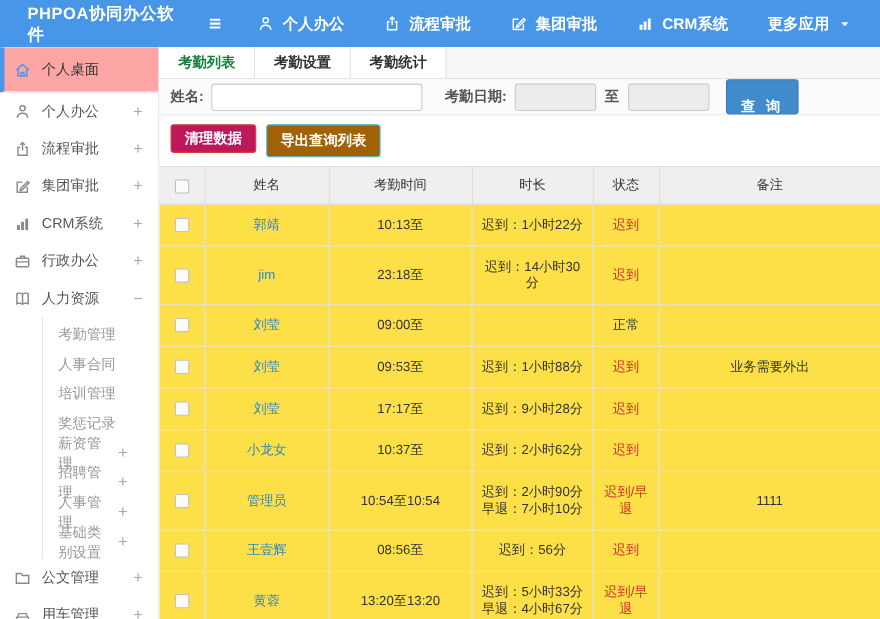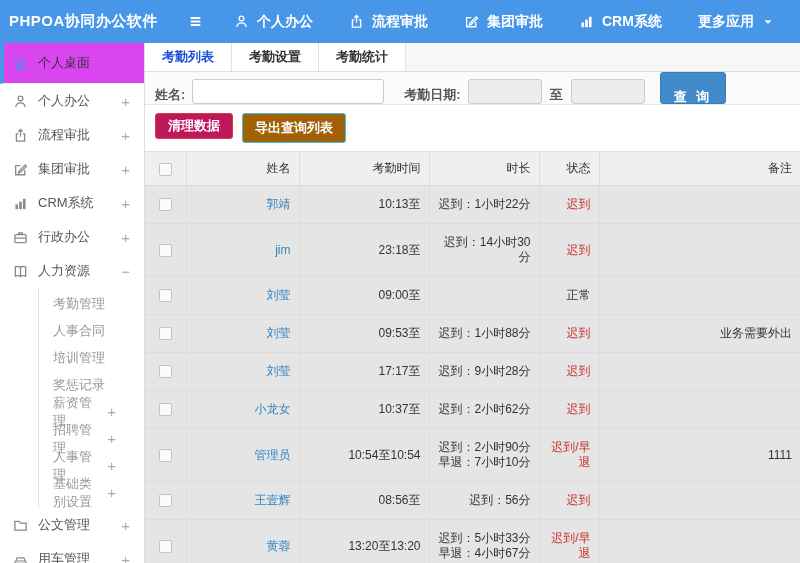--- a/index.html
+++ b/index.html
@@ -7,85 +7,85 @@
   body {
     font-family: "Liberation Sans", "DejaVu Sans", sans-serif;
     font-size: 13px; color:#333; background:#fff;
   }
 
   
   .topbar {
     height:43px; background:#4896e8; color:#fff;
     display:flex; align-items:center;
   }
-  .app-title { width:172px; padding-left:9px; font-size:15px; font-weight:bold; letter-spacing:.5px; }
+  .app-title { width:172px; padding-left:25px; font-size:15px; font-weight:bold; letter-spacing:.5px; }
   .menu-toggle { width:46px; display:flex; justify-content:center; cursor:pointer; }
   .topnav { display:flex; align-items:center; gap:36px; margin-left:16px; }
   .nav-item { display:flex; align-items:center; gap:8px; font-size:14px; font-weight:bold; cursor:pointer; }
   .icon { display:inline-flex; align-items:center; line-height:0; }
 
   
   .layout { display:flex; height:520px; }
 
   
   .sidebar { width:145px; background:#fff; border-right:1px solid #ddd; overflow:hidden; flex:none; }
   .side-item {
     height:34px; display:flex; align-items:center; gap:10px;
     padding:0 14px 0 13px; color:#555; cursor:pointer; font-size:13px;
   }
   .side-item .icon { color:#8a8a8a; }
   .side-item.active {
-    height:41px; background:#d946ef; color:#333;
+    height:41px; background:#fca5a5; color:#333;
     border-left:4px solid #4896e8; border-bottom:1px solid #e8eef3;
     padding-left:9px;
   }
   .side-item.active .icon { color:#4896e8; }
   .expand { margin-left:auto; color:#a9a9a9; font-size:15px; font-weight:normal; }
   .sub-list { margin-left:38px; border-left:1px solid #e4e4e4; padding:2px 0; }
   .sub-item {
     height:27px; display:flex; align-items:center; gap:8px;
     padding:0 28px 0 14px; color:#989898; font-size:13px; cursor:pointer;
   }
 
   
   .main { flex:1; display:flex; flex-direction:column; background:#fff; overflow:hidden; }
 
   .tabs { height:29px; display:flex; background:#f7f7f7; border-bottom:1px solid #dedede; }
   .tab {
     padding:0 17px; line-height:28px; background:#fff; color:#333;
     font-size:13px; font-weight:bold; border-right:1px solid #e2e2e2; cursor:pointer;
   }
-  .tab.active { color:#1d4ed8; }
+  .tab.active { color:#15803d; }
 
   .search-bar {
-    height:40px; display:flex; align-items:flex-end; padding:0 10px;
+    height:40px; display:flex; align-items:center; padding:0 10px;
     background:#fbfbfb; border-bottom:1px solid #e6e6e6;
     color:#555; font-weight:bold; font-size:13px;
   }
   .search-bar label { margin-right:7px; }
   .inp-name { width:192px; height:25px; border:1px solid #ccc; border-radius:3px; background:#fff; padding:0 6px; font-size:12px; }
   .lbl-date { margin-left:20px; }
   .inp-date { width:74px; height:25px; border:1px solid #ccc; border-radius:3px; background:#ececec; padding:0 6px; font-size:12px; }
   .to-label { margin:0 8px; font-weight:bold; color:#555; }
   .btn { border:none; border-radius:3px; color:#fff; cursor:pointer; font-family:inherit; }
   .btn-query {
     margin-left:15px; height:26px; padding:15px 13px; font-size:13px; font-weight:bold;
     background:#428bca; border:1px solid #357ebd; letter-spacing:3px;
   }
   .action-bar { padding:8px 10px; display:flex; gap:9px; background:#fff; }
   .btn-danger { height:26px; padding:0 12px; font-size:13px; font-weight:bold; background:#be185d; border:1px solid #d43f3a; }
   .btn-info   { height:30px; padding:0 12px; font-size:13px; font-weight:bold; background:#a16207; border:1px solid #46b8da; }
 
   
   table { border-collapse:collapse; width:100%; font-size:12px; table-layout:fixed; }
-  th, td { border:1px solid #ddd; text-align:right; vertical-align:middle; }
+  th, td { border:1px solid #ddd; text-align:center; vertical-align:middle; }
   th:first-child, td:first-child { border-left:none; }
   th:last-child, td:last-child { border-right:none; }
   th { background:#efefef; color:#333; font-weight:normal; padding:8px; height:31px; }
-  td { padding:11px 8px; line-height:15px; color:#333; background:#e5e5e5; }
+  td { padding:11px 8px; line-height:15px; color:#333; background:#fde047; }
   .cb-col { text-align:center; }
   .cb {
     width:13px; height:13px; display:inline-block; vertical-align:middle;
     background:#fbfbfb; border:1px solid #c3c3c3; border-radius:2px; cursor:pointer;
   }
   .name-link { color:#3585c0; cursor:pointer; }
   .duration { white-space:pre-line; }
   .status.late { color:#c9302c;margin-top:24px; }
   .status.normal { color:#333; }
 </style>

